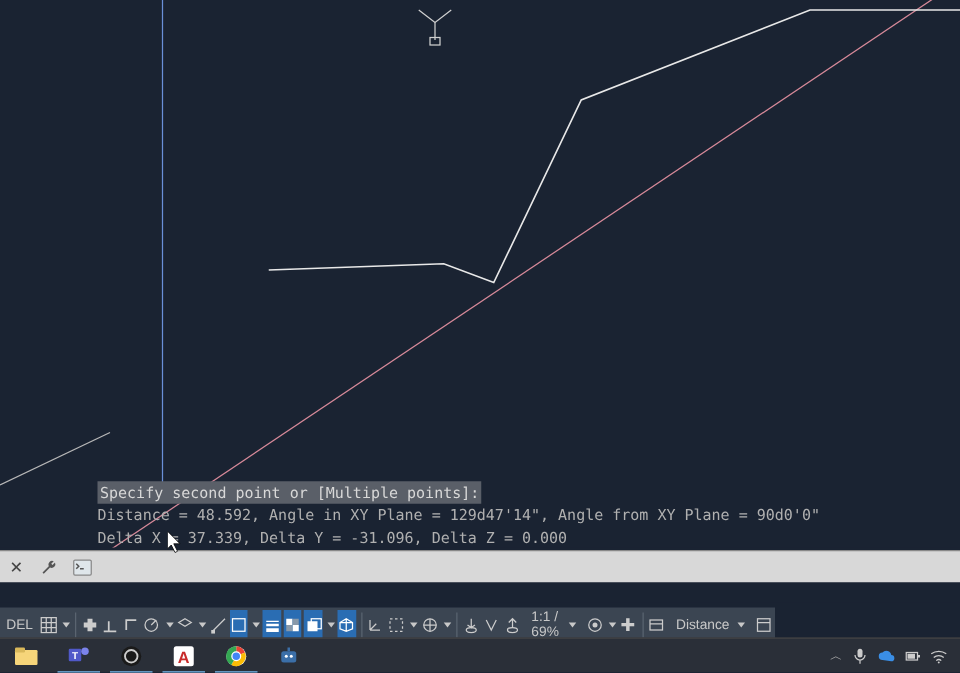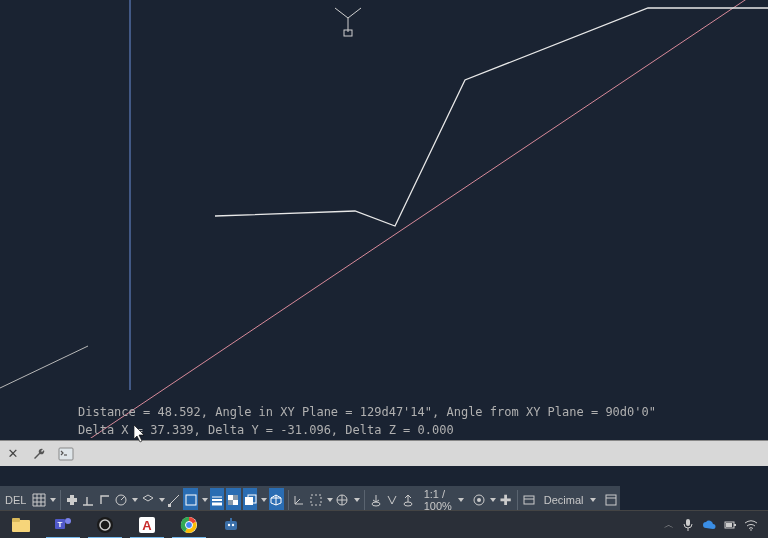--- a/index.html
+++ b/index.html
@@ -188,21 +188,21 @@
   <polyline points="215,216 355,211 395,226 465,80 648,8 768,8" fill="none" stroke="#e8e8e8" stroke-width="1.3"></polyline>
 
   <g stroke="#cfcfcf" stroke-width="1" fill="none">
     <path d="M335 8 L348 18 L361 8"></path>
     <path d="M348 18 L348 32"></path>
     <rect x="344" y="30" width="8" height="6"></rect>
   </g>
 </svg>
 
 <div class="output-panel">
-  <br>
+  <span class="output-line1">Specify second point or [Multiple points]:</span><br>
   <span class="output-line">Distance = 48.592,  Angle in XY Plane = 129d47'14",  Angle from XY Plane = 90d0'0"</span><br>
   <span class="output-line">Delta X = 37.339,  Delta Y = -31.096,   Delta Z = 0.000</span>
 </div>
 
 <svg class="cursor-arrow" width="14" height="18">
   <path d="M0 0 L0 14 L3 11 L6 17 L8 16 L5 10 L10 10 Z" fill="#fff" stroke="#000" stroke-width="0.6"></path>
 </svg>
 
 <div class="cmd-bar">
   <div class="cmd-close">✕</div>
@@ -330,42 +330,42 @@
         <path d="M3 3 L7 11 L11 3" stroke="#ccc" fill="none"></path>
       </svg>
     </div>
   <div class="sb-btn">
       <svg width="14" height="14">
         <path d="M7 2 L7 9 M4 5 L7 2 L10 5" stroke="#ccc" fill="none"></path>
         <ellipse cx="7" cy="11" rx="4" ry="2" stroke="#ccc" fill="none"></ellipse>
       </svg>
     </div>
   <div class="sb-menu">
-      <span>1:1 / 100%</span>
+      <span>1:1 / 69%</span>
       <span class="chev-down"></span>
     </div>
   <div class="sb-btn">
       <svg width="14" height="14">
         <circle cx="7" cy="7" r="5" stroke="#ccc" fill="none"></circle>
         <circle cx="7" cy="7" r="2" fill="#ccc"></circle>
       </svg>
     </div>
   <span class="chev-down"></span>
   <div class="sb-btn">
       <span style="font-size:14px;color:#ccc">✚</span>
     </div>
   <div class="sb-sep"></div>
   <div class="sb-btn">
       <svg width="14" height="14">
         <rect x="2" y="3" width="10" height="8" stroke="#ccc" fill="none"></rect>
         <line x1="2" y1="6" x2="12" y2="6" stroke="#ccc"></line>
       </svg>
     </div>
   <div class="sb-menu">
-      <span>Decimal</span>
+      <span>Distance</span>
       <span class="chev-down"></span>
     </div>
   <div class="sb-btn">
       <svg width="14" height="14">
         <rect x="2" y="2" width="10" height="10" stroke="#ccc" fill="none"></rect>
         <line x1="2" y1="5" x2="12" y2="5" stroke="#ccc"></line>
       </svg>
     </div>
 </div>
 

